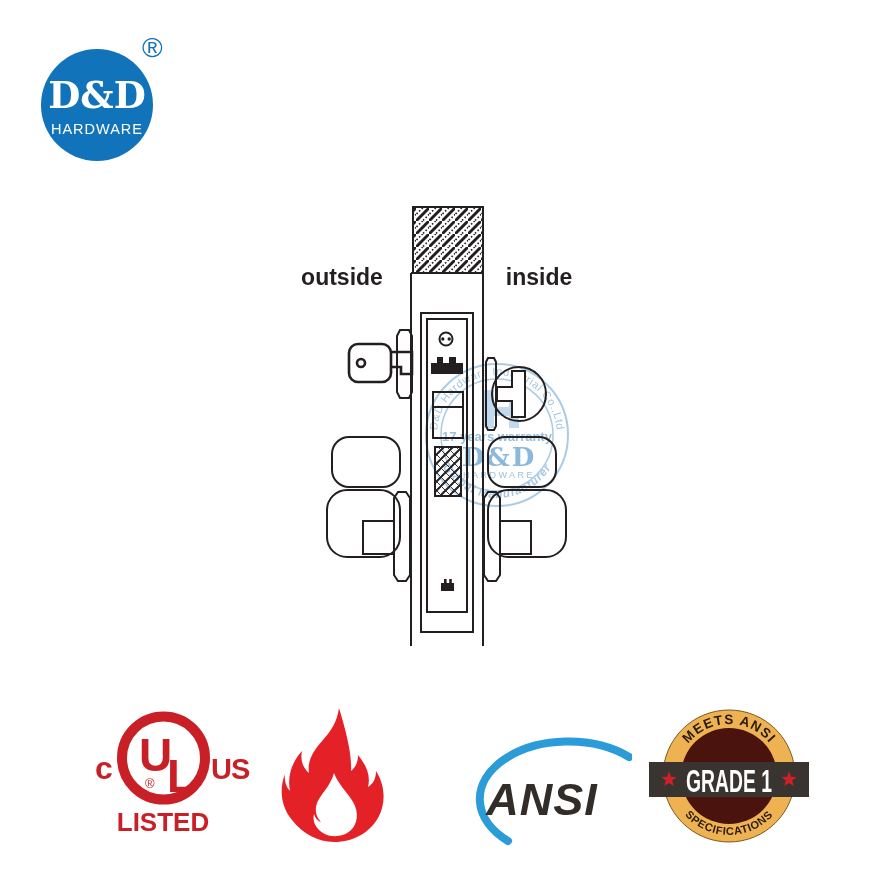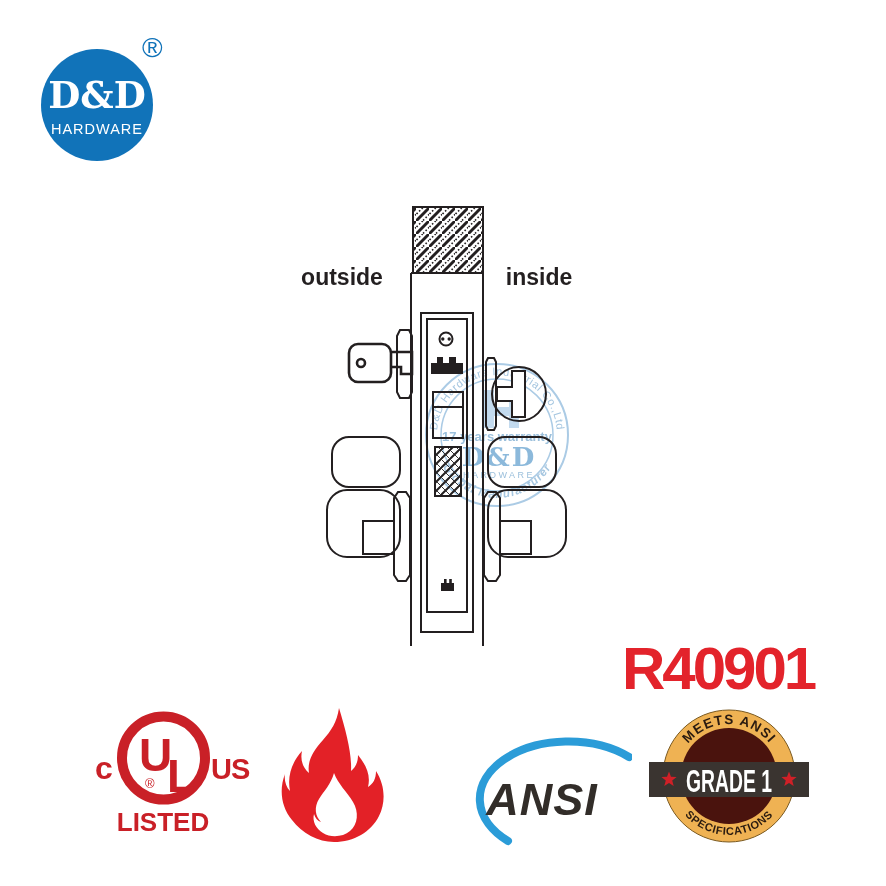--- a/index.html
+++ b/index.html
@@ -92,21 +92,20 @@
         <rect x="488" y="490" width="78" height="67" rx="20"></rect>
         <rect x="500" y="521" width="31" height="33"></rect>
         <path d="M484 498 L488 492 H496 L500 498 V575 L496 581 H488 L484 575 Z"></path>
       </g>
     </g>
 
     <text x="342" y="285" text-anchor="middle" font-size="23" font-weight="bold" fill="#231f20">outside</text>
     <text x="539" y="285" text-anchor="middle" font-size="23" font-weight="bold" fill="#231f20">inside</text>
   </svg>
 
-  <div class="model">R40901</div>
 
   <svg class="abs" style="left:85px;top:700px;" width="170" height="146" viewBox="0 0 170 146" xmlns="http://www.w3.org/2000/svg">
     <circle cx="78.5" cy="58" r="41.5" stroke="#c92027" stroke-width="10" fill="none"></circle>
     <text x="54" y="71" font-size="46" font-weight="bold" fill="#c92027">U</text>
     <text x="82" y="92" font-size="46" font-weight="bold" fill="#c92027">L</text>
     <text x="60" y="88" font-size="13" fill="#c92027">®</text>
     <text x="10" y="79" font-size="32" font-weight="bold" fill="#c92027">c</text>
     <text x="126" y="79" font-size="29" font-weight="bold" letter-spacing="-1" fill="#c92027">US</text>
     <text x="78" y="131" text-anchor="middle" font-size="26" font-weight="bold" fill="#c92027">LISTED</text>
   </svg>

